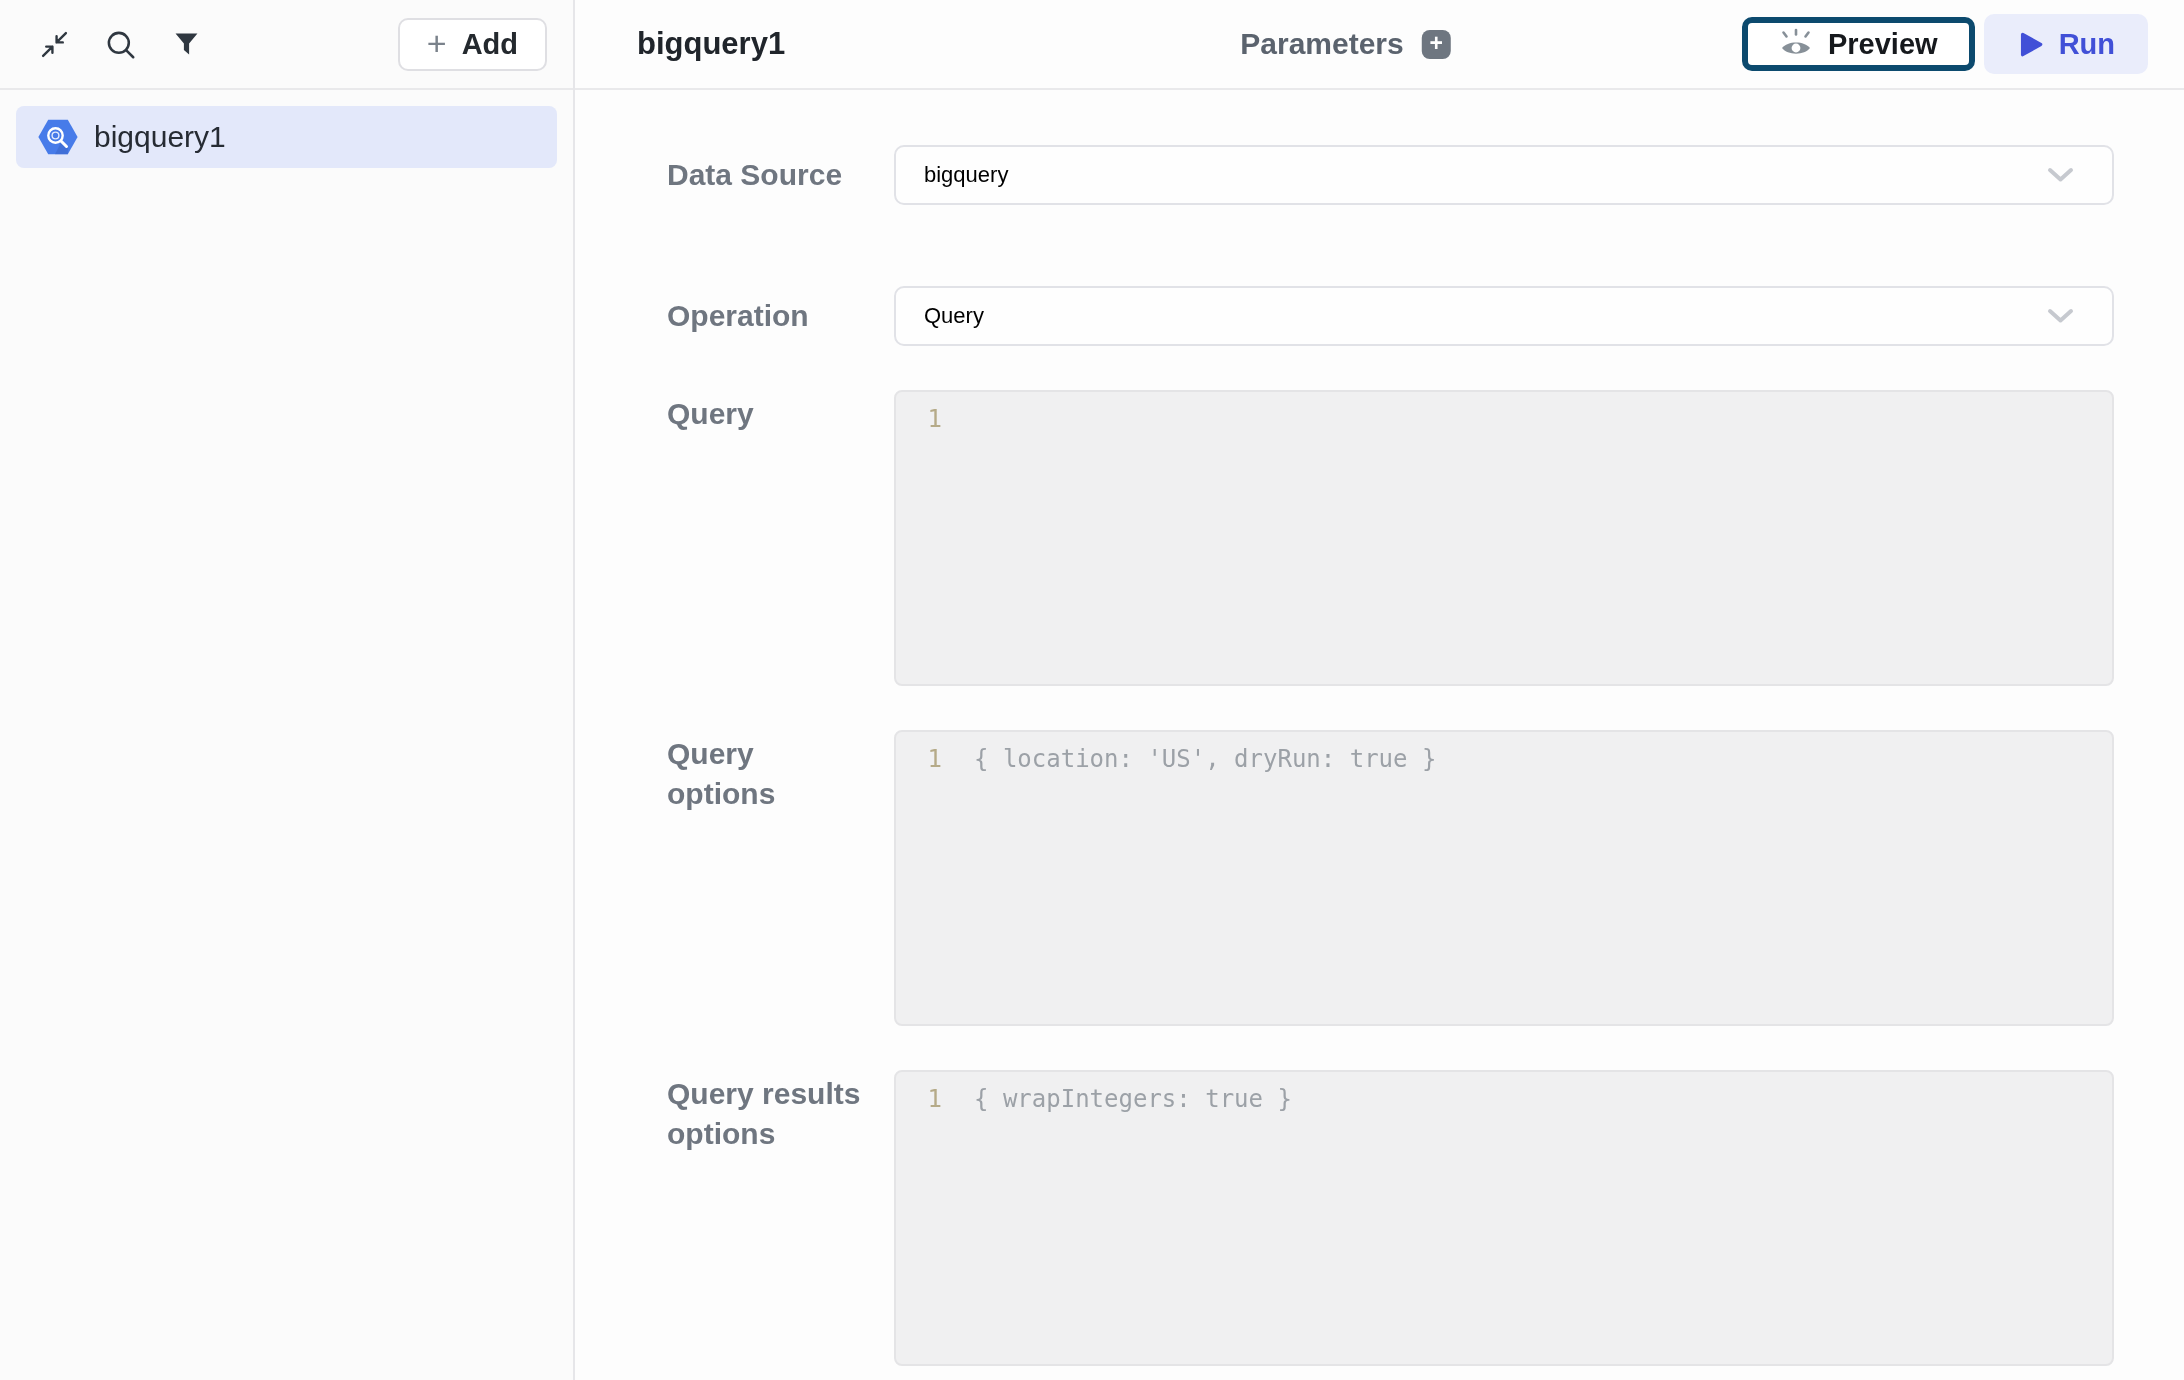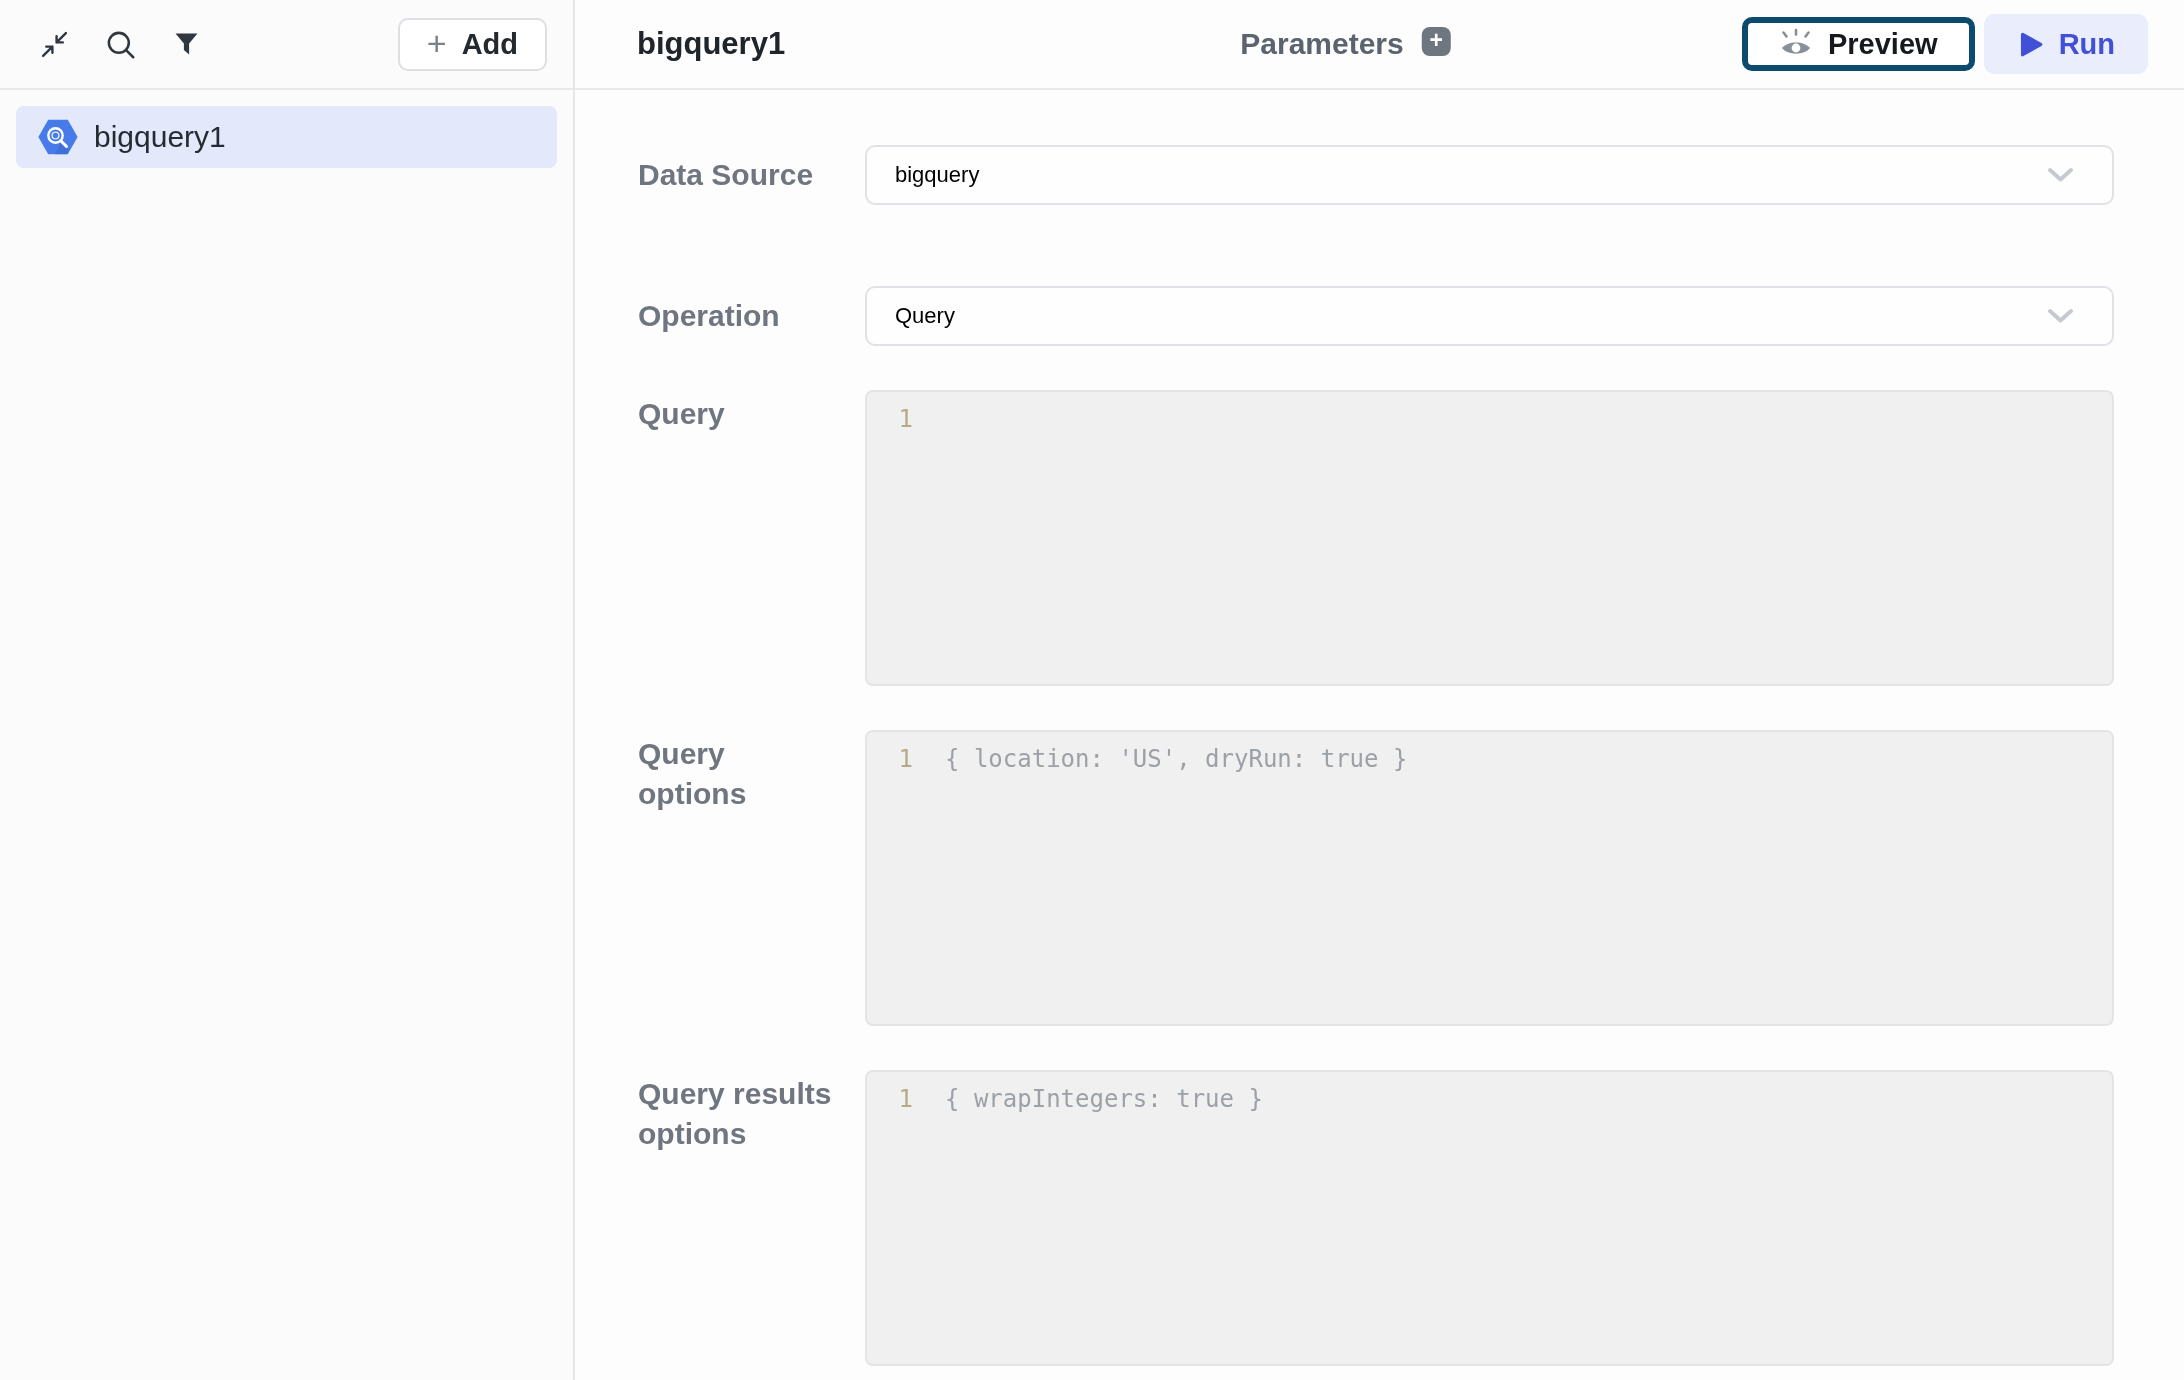--- a/index.html
+++ b/index.html
@@ -43,21 +43,21 @@
 
   
   .main{flex:1;display:flex;flex-direction:column;min-width:0;}
   .main-header{
     height:88px;flex:0 0 88px;border-bottom:2px solid #E9E9EB;
     display:flex;align-items:center;padding:0 36px 0 62px;position:relative;
   }
   .page-title{font-size:31px;font-weight:700;color:#20252B;margin:0;}
   .params-group{
     position:absolute;left:calc(50% - 34px);transform:translateX(-50%);
-    display:flex;gap:18px;
+    display:flex;align-items:center;gap:18px;
   }
   .params-label{font-size:30px;font-weight:700;color:#5B636E;}
   .params-add{
     width:29px;height:29px;border-radius:8px;background:#6E7680;border:none;cursor:pointer;
     display:flex;align-items:center;justify-content:center;padding:0;
   }
   .params-add span{color:#FFFFFF;font-size:23px;font-weight:700;line-height:1;margin-top:-2px;}
   .actions{margin-left:auto;display:flex;align-items:center;gap:9px;}
   .preview-btn{
     height:54px;padding:0 31px;border-radius:10px;border:6px solid #0c4a6e;background:#FFFFFF;
@@ -65,21 +65,21 @@
     font-family:"Liberation Sans",sans-serif;font-size:29px;font-weight:700;color:#16191D;
   }
   .run-btn{
     height:60px;padding:0 33px;border-radius:10px;border:none;background:var(--run-bg);
     display:flex;align-items:center;gap:15px;cursor:pointer;
     font-family:"Liberation Sans",sans-serif;font-size:29px;font-weight:700;color:var(--accent);
   }
 
   
   .content{flex:1;overflow:hidden;padding:55px 70px 0 63px;}
-  .form-row{display:flex;margin-bottom:44px;}
+  .form-row{display:flex;margin-bottom:44px;margin-left:29px;}
   .form-row.first{margin-bottom:81px;}
   .row-label{
     width:227px;flex:0 0 227px;box-sizing:border-box;padding-right:27px;
     font-size:30px;font-weight:700;color:#6F7680;line-height:40px;
   }
   .row-select{align-items:center;}
   .row-code .row-label{padding-top:4px;}
   .row-field{flex:1;min-width:0;}
   .select{
     height:60px;box-sizing:border-box;border:2px solid #E1E2E7;border-radius:10px;

